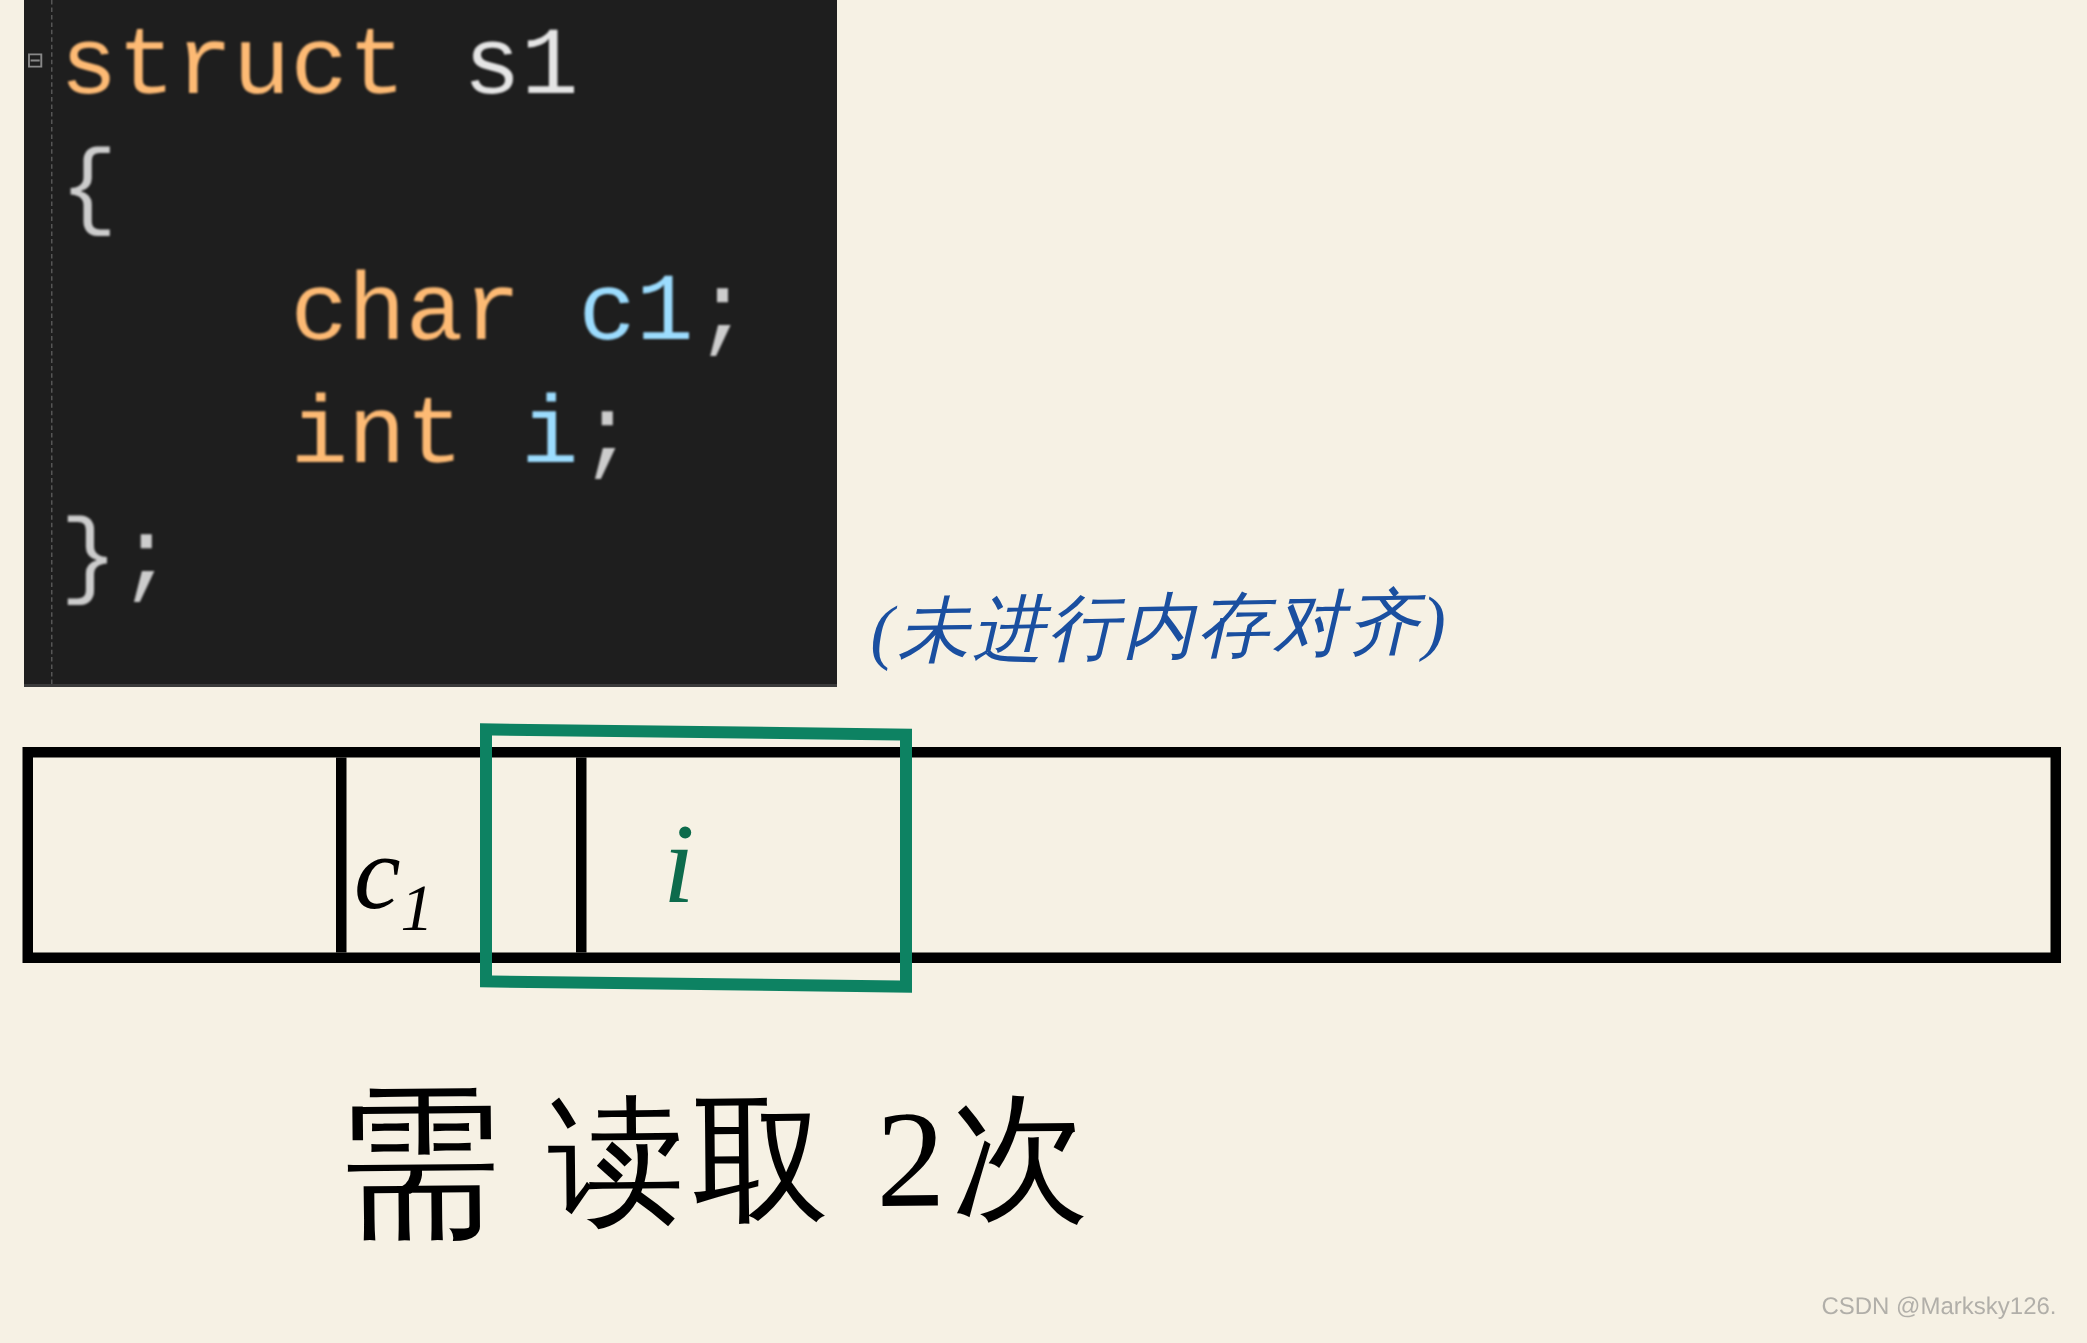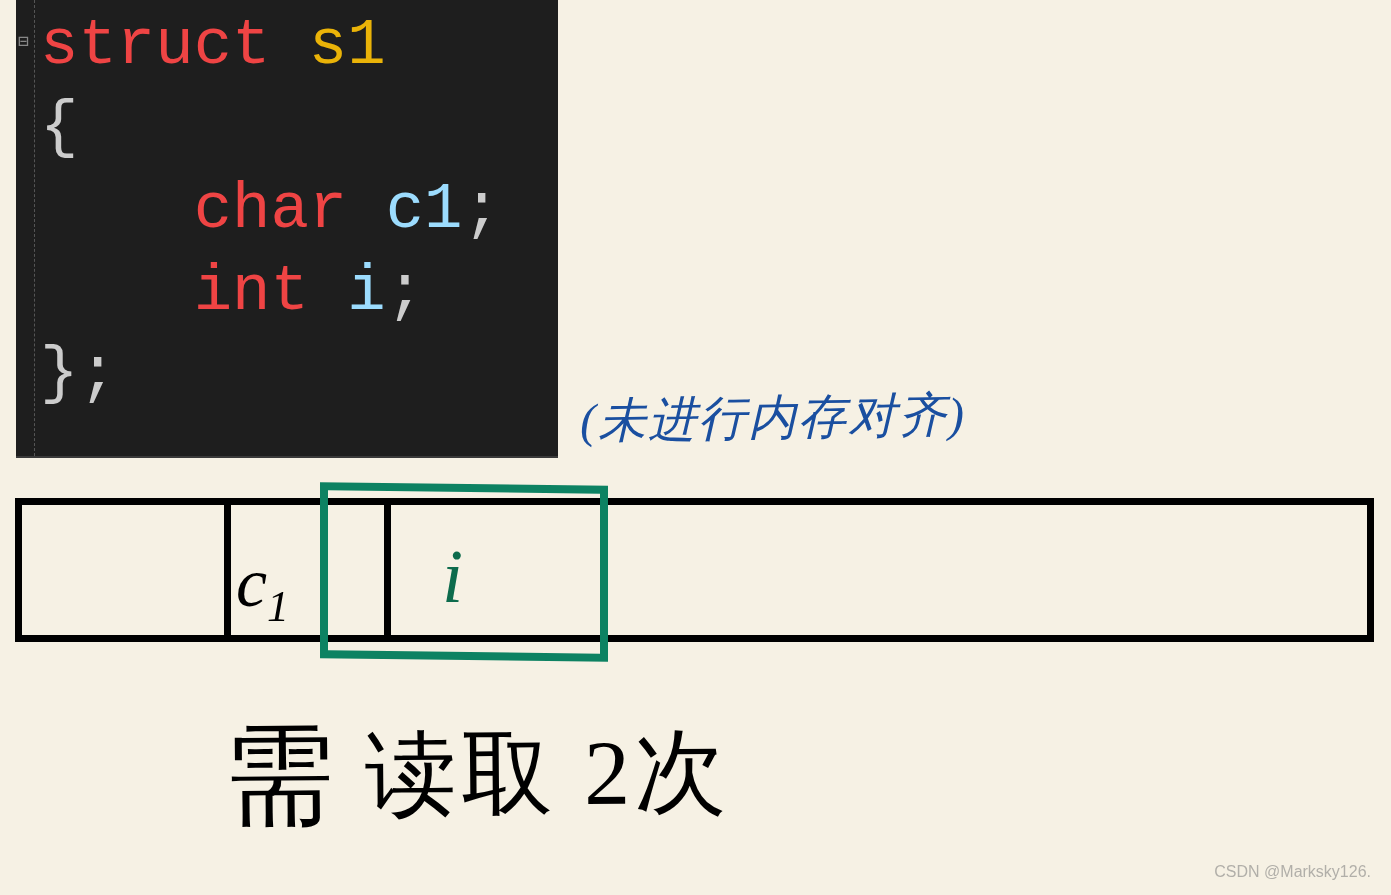--- a/index.html
+++ b/index.html
@@ -43,22 +43,22 @@
     font-family: "Courier New", monospace;
     font-size: 64px;
     line-height: 1.28;
     white-space: pre;
     position: absolute;
     left: 24px;
     top: 6px;
     color: #ccc;
     filter: blur(0.6px);
   }
-  .kw { color: #ef4444; }
-  .typename { color: #eab308; text-align: right; }
+  .kw { color: #fdba74; }
+  .typename { color: #e5e5e5; text-align: right; }
   .field { color: #9cdcfe; }
   .punct { color: #ccc; }
 
   .annotation-blue {
     position: absolute;
     left: 580px;
     top: 386px;
     color: #1a4fa0;
     font-family: "Comic Sans MS", "Segoe Script", cursive;
     font-size: 48px;

